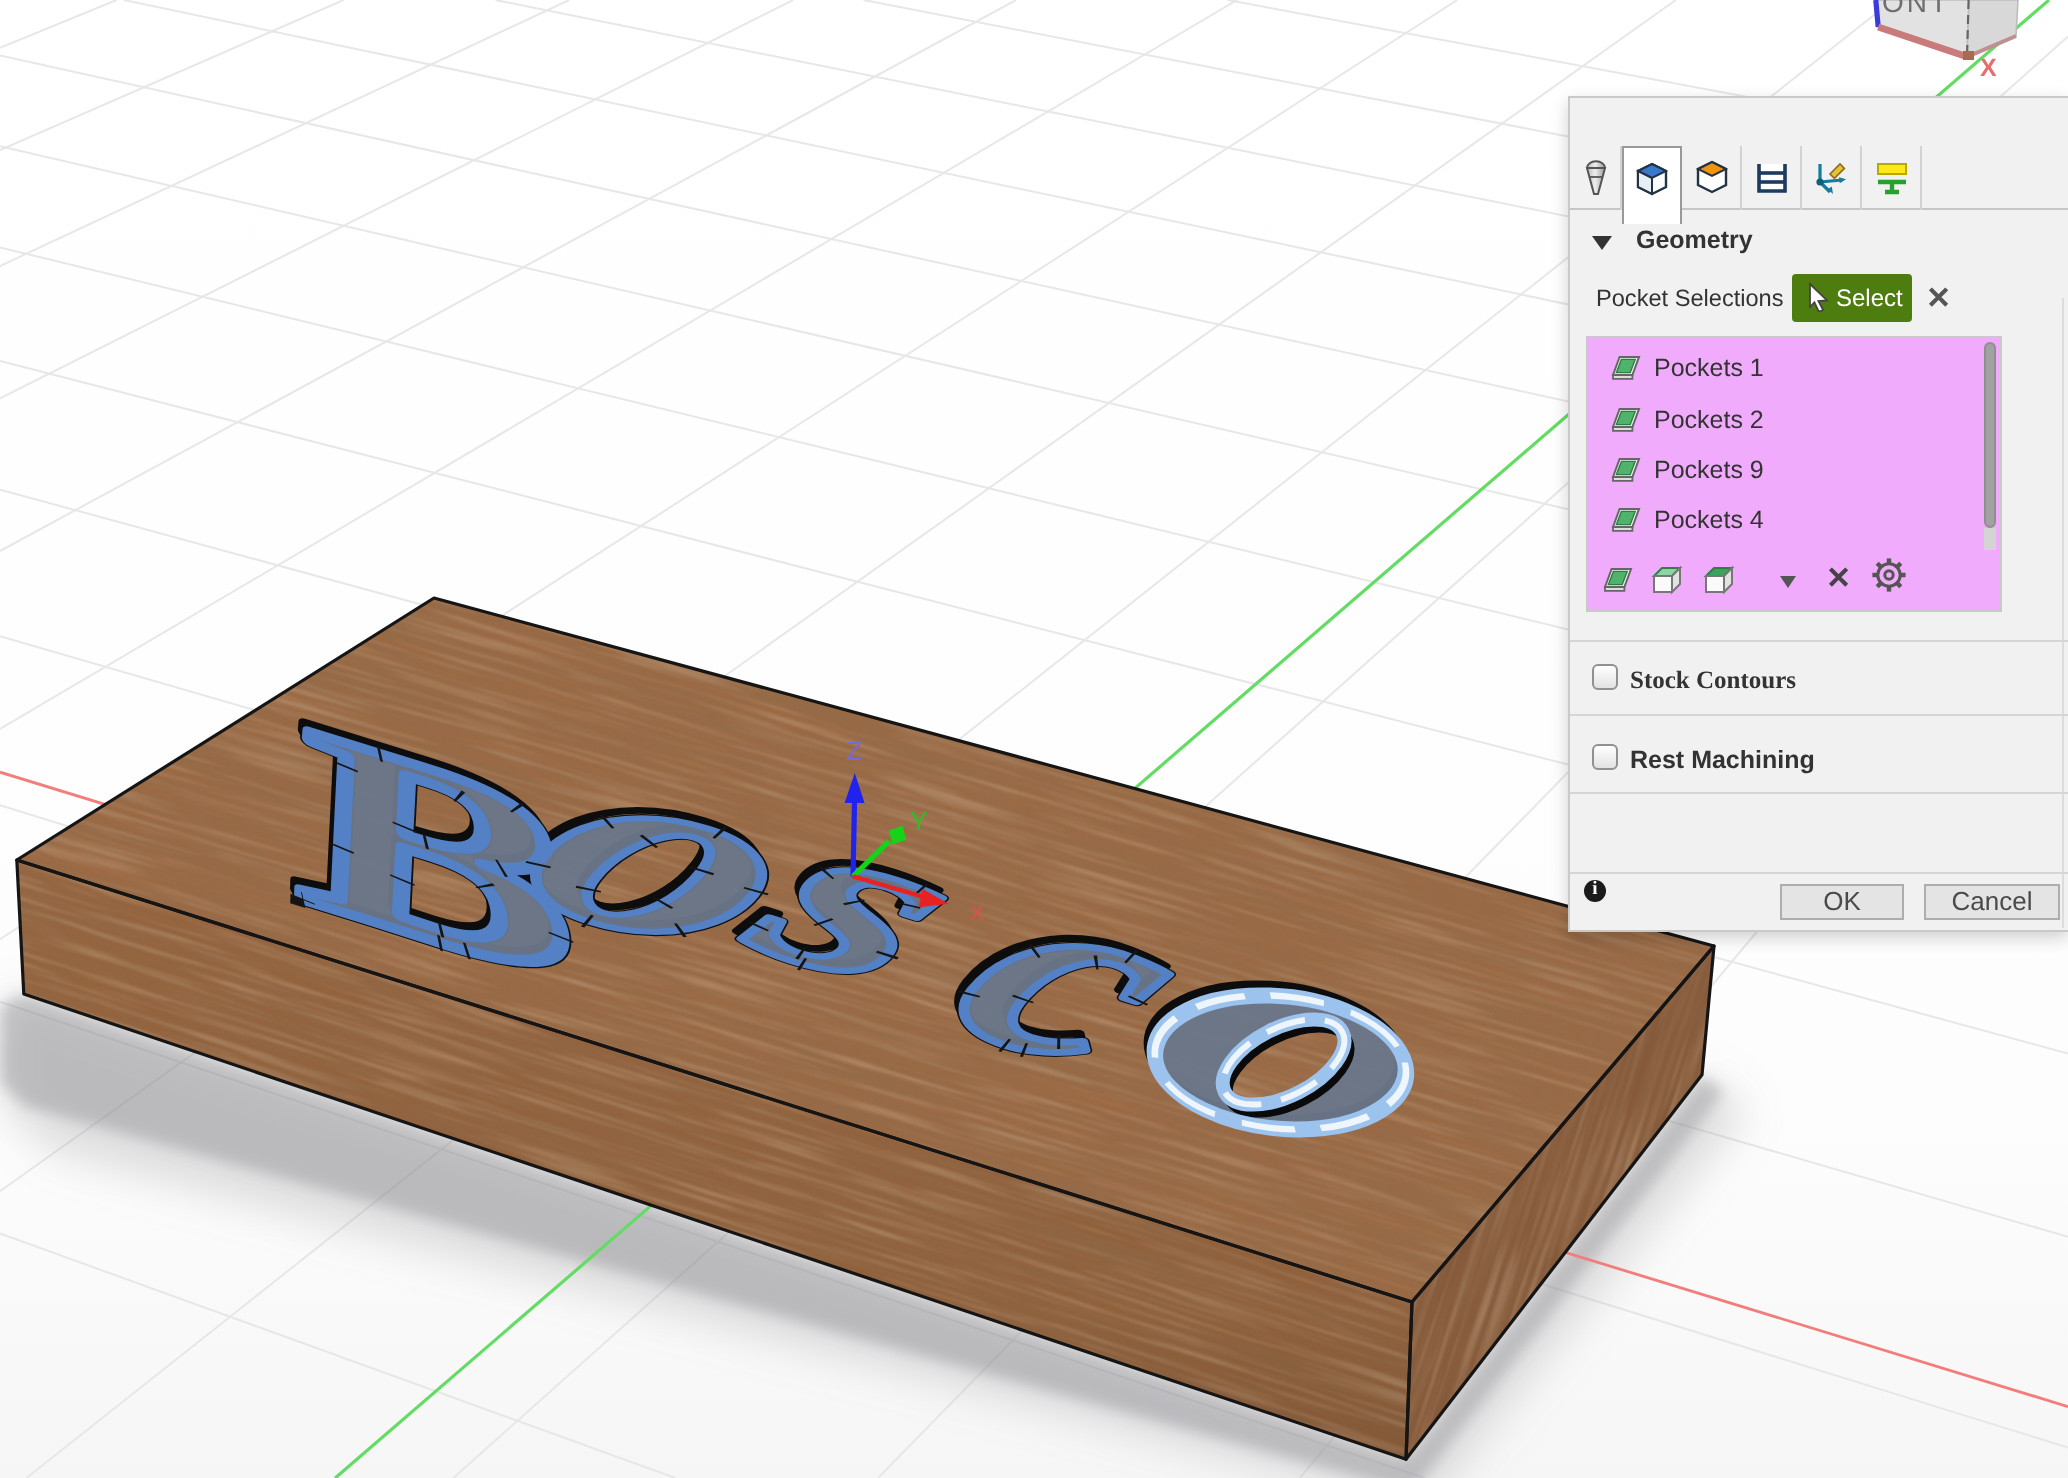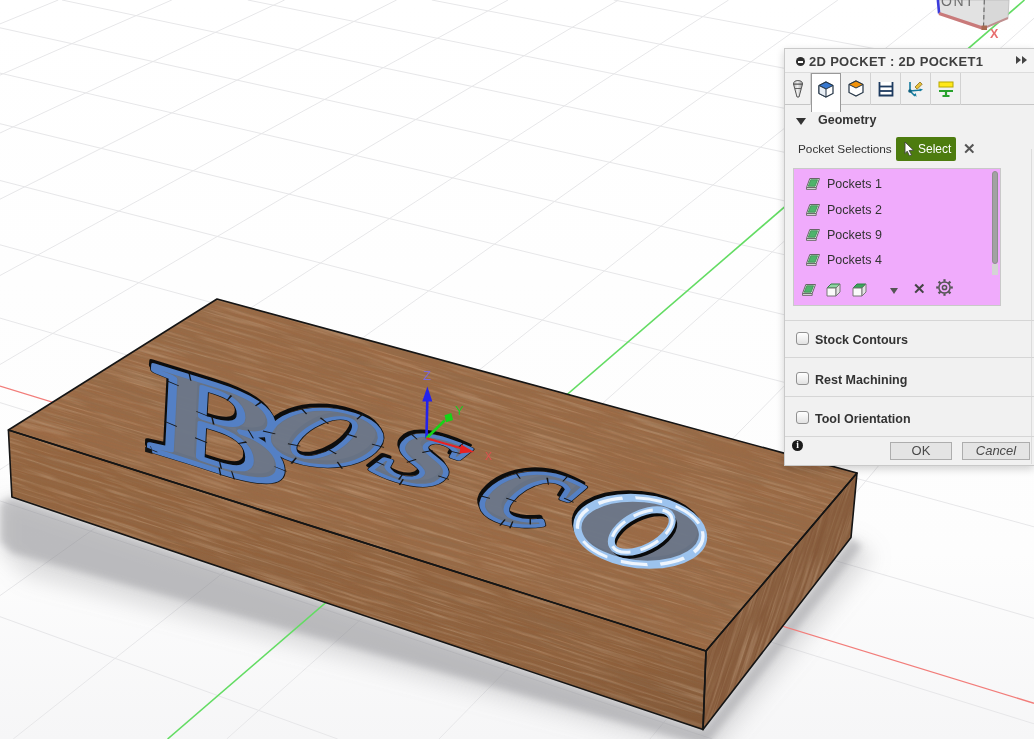--- a/index.html
+++ b/index.html
@@ -236,26 +236,20 @@
 </g>
 <line x1="937.9" y1="0" x2="939.1" y2="13.5" stroke="#3b3bdc" stroke-width="2.6"></line>
 <line x1="939.1" y1="13.5" x2="983.5" y2="28.4" stroke="#c97a7a" stroke-width="3.4"></line>
 <line x1="983.5" y1="28.4" x2="1008" y2="18" stroke="#c09090" stroke-width="2"></line>
 <line x1="984.3" y1="0" x2="983.5" y2="28.4" stroke="#666" stroke-width="1.1" stroke-dasharray="4.5 3"></line>
 <rect x="981.5" y="25.5" width="5.5" height="4.5" fill="#a86a50"></rect>
 <text x="990" y="38" font-size="12.5" font-weight="bold" fill="#e76e6e" font-family="'Liberation Sans',sans-serif">X</text>
 </g>
 </svg>
 <div id="dlg">
- <div class="hdr">
-  <div class="mincirc"></div>
-  <div class="tt">2D POCKET : 2D POCKET1</div>
-  <div class="flyarr"></div>
-      <div class="flyarr a2"></div>
- </div>
  <div class="tabs">
   <div class="tab" style="left:0;width:26px;">
    <svg width="20" height="20" viewBox="0 0 20 20">
     <defs>
             <linearGradient id="tg1" x1="0" y1="0" x2="1" y2="0">
               <stop offset="0" stop-color="#b9b9b9"></stop>
               <stop offset="0.45" stop-color="#efefef"></stop>
               <stop offset="1" stop-color="#9b9b9b"></stop>
             </linearGradient>
           </defs>
@@ -388,33 +382,29 @@
           <line x1="15.4" y1="9.5" x2="17.8" y2="9.5"></line>
 <line x1="3.6" y1="3.6" x2="5.3" y2="5.3"></line>
           <line x1="13.7" y1="13.7" x2="15.4" y2="15.4"></line>
 <line x1="3.6" y1="15.4" x2="5.3" y2="13.7"></line>
           <line x1="13.7" y1="5.3" x2="15.4" y2="3.6"></line>
 </g>
       </svg>
  </div>
  <div style="position:absolute;left:245.5px;top:100px;width:1px;height:315px;background:#dcdcdc;"></div>
  <div class="sep" style="top:271px;"></div>
- <div class="cbrow" style="top:272px;">
+ <div class="cbrow" style="top:272px;font-family:Liberation Serif, serif;">
       <div class="cb"></div>
       <div class="cbl">Stock Contours</div>
     </div>
  <div class="sep" style="top:308px;"></div>
  <div class="cbrow" style="top:312px;">
       <div class="cb"></div>
       <div class="cbl">Rest Machining</div>
     </div>
  <div class="sep" style="top:347px;"></div>
- <div class="cbrow" style="top:351px;">
-      <div class="cb"></div>
-      <div class="cbl">Tool Orientation</div>
-    </div>
  <div class="sep" style="top:387px;"></div>
  <div class="foot">
   <div class="info">i</div>
   <div class="btn" style="left:105px;width:62px;">OK</div>
-  <div class="btn" style="left:177px;width:68px;font-style:italic;">Cancel</div>
+  <div class="btn" style="left:177px;width:68px;">Cancel</div>
  </div>
 </div>
 
 </body></html>

